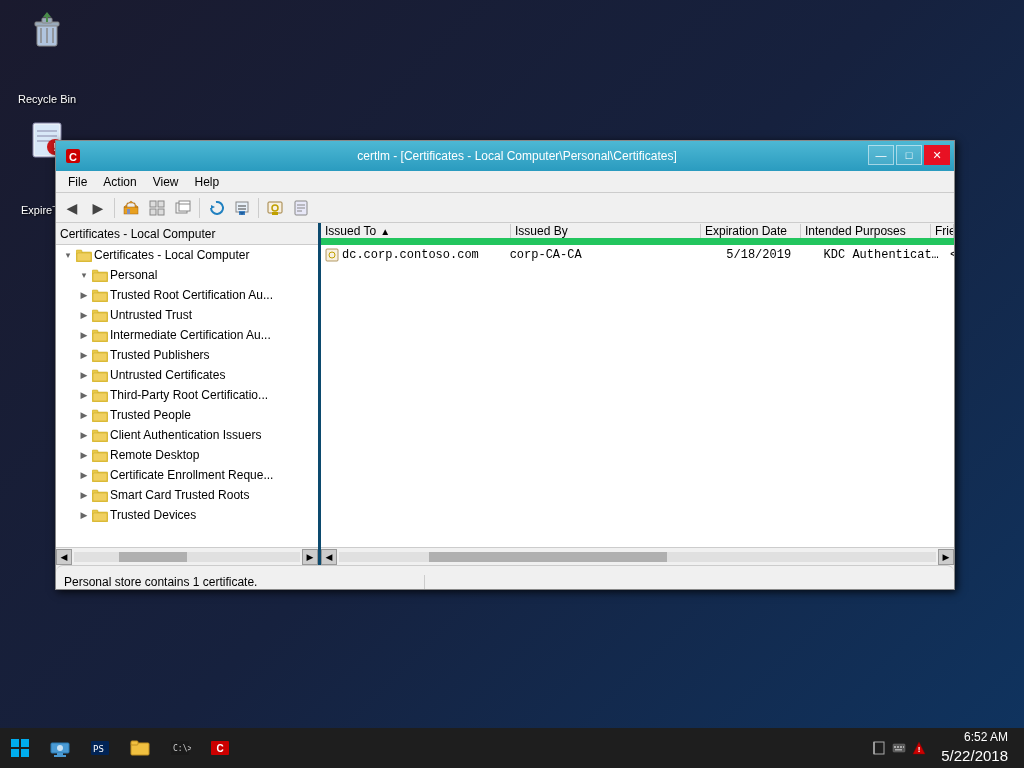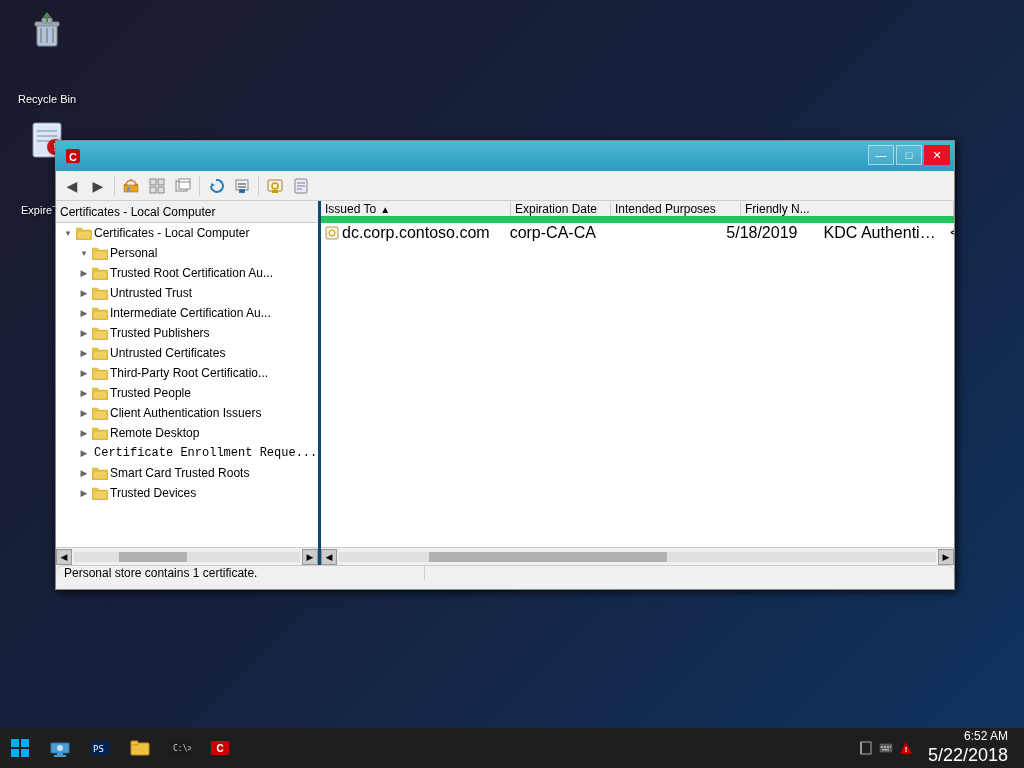--- a/index.html
+++ b/index.html
@@ -251,33 +251,34 @@
     }
     .list-row {
       display: flex;
       align-items: center;
       height: 20px;
       border-bottom: none;
       cursor: pointer;
     }
     .list-cell {
       padding: 0 4px;
-      font-size: 16px;
+      font-size: 12px;
       white-space: nowrap;
       overflow: hidden;
       text-overflow: ellipsis;
+      font-family: Liberation Mono, monospace;
     }
 
     
     #status-bar {
       height: 24px;
       background: #f0f0f0;
       border-top: 1px solid #ccc;
       display: flex;
-      align-items: flex-start;
+      align-items: flex-end;
       padding: 0 4px;
       border-radius: 7px;
     }
     .status-section {
       flex: 1;
       font-size: 12px;
       color: #000;
       padding: 0 4px;
       border-right: 1px solid #ccc;
     }
@@ -338,21 +339,21 @@
       text-align: right;
       padding: 0 8px;
       cursor: pointer;
     }
     #clock .time {
       font-size: 12px;
       color: #fff;
       line-height: 1.3;
     }
     #clock .date {
-      font-size: 18px;
+      font-size: 15px;
       color: #fff;
       line-height: 1.3;
     }
 
     
     .folder-svg {
       width: 16px;
       height: 14px;
     }
     .folder-open-svg {
@@ -400,27 +401,34 @@
 
   <div id="certlm-window">
 
     <div id="title-bar">
       <div class="window-icon">
         <svg width="18" height="18" viewBox="0 0 18 18">
           <rect x="2" y="2" width="14" height="14" rx="2" fill="#c00"></rect>
           <text x="9" y="14" text-anchor="middle" font-size="11" fill="#fff" font-weight="bold">C</text>
         </svg>
       </div>
+      <span class="title-text">certlm - [Certificates - Local Computer\Personal\Certificates]</span>
       <div class="window-controls">
         <div class="win-btn">—</div>
         <div class="win-btn">□</div>
         <div class="win-btn close-btn">✕</div>
       </div>
     </div>
 
+    <div id="menu-bar">
+      <span class="menu-item">File</span>
+      <span class="menu-item">Action</span>
+      <span class="menu-item">View</span>
+      <span class="menu-item">Help</span>
+    </div>
 
     <div id="toolbar">
       <div class="toolbar-btn" title="Back">◀</div>
       <div class="toolbar-btn" title="Forward">▶</div>
       <div class="toolbar-separator"></div>
       <div class="toolbar-btn" title="Up">
         <svg width="16" height="16" viewBox="0 0 16 16">
           <rect x="1" y="7" width="14" height="7" fill="#e8a020" stroke="#a06010" stroke-width="0.5"></rect>
           <polygon points="1,7 4,7 4,3 12,3 12,7 15,7 8,1" fill="#e8a020" stroke="#a06010" stroke-width="0.5"></polygon>
           <rect x="4" y="9" width="3" height="5" fill="#8090c0"></rect>
@@ -595,21 +603,21 @@
             <span class="tree-item-label" style="margin-left:2px;">Remote Desktop</span>
           </div>
 
           <div class="tree-item" style="padding-left:20px;">
             <div class="tree-expander">▶</div>
             <svg class="folder-svg" viewBox="0 0 16 14">
               <rect x="0" y="4" width="16" height="10" rx="1" fill="#e8c84a" stroke="#c8a820" stroke-width="0.5"></rect>
               <rect x="0" y="2" width="6" height="4" rx="1" fill="#e8c84a" stroke="#c8a820" stroke-width="0.5"></rect>
               <rect x="1" y="5" width="14" height="8" rx="1" fill="#f0d060" stroke="#c8a820" stroke-width="0.5"></rect>
             </svg>
-            <span class="tree-item-label" style="margin-left:2px;font-family:Liberation Mono, monospace;">Certificate Enrollment Reque...</span>
+            <span class="tree-item-label" style="margin-left:2px;">Certificate Enrollment Reque...</span>
           </div>
 
           <div class="tree-item" style="padding-left:20px;">
             <div class="tree-expander">▶</div>
             <svg class="folder-svg" viewBox="0 0 16 14">
               <rect x="0" y="4" width="16" height="10" rx="1" fill="#e8c84a" stroke="#c8a820" stroke-width="0.5"></rect>
               <rect x="0" y="2" width="6" height="4" rx="1" fill="#e8c84a" stroke="#c8a820" stroke-width="0.5"></rect>
               <rect x="1" y="5" width="14" height="8" rx="1" fill="#f0d060" stroke="#c8a820" stroke-width="0.5"></rect>
             </svg>
             <span class="tree-item-label" style="margin-left:2px;">Smart Card Trusted Roots</span>
@@ -635,20 +643,23 @@
           <div style="width:16px;height:16px;background:#ccc;border:1px solid #999;display:flex;align-items:center;justify-content:center;font-size:9px;">▶</div>
         </div>
       </div>
 
       <div id="right-panel">
 
         <div id="right-header">
           <div class="col-header" style="width:190px;">
             <span>Issued To</span>
             <span class="sort-arrow">▲</span>
+          </div>
+          <div class="col-header" style="width:190px;">
+            <span>Issued By</span>
           </div>
           <div class="col-header" style="width:100px;">
             <span>Expiration Date</span>
           </div>
           <div class="col-header" style="width:130px;">
             <span>Intended Purposes</span>
           </div>
           <div class="col-header" style="flex:1;">
             <span>Friendly N...</span>
           </div>

